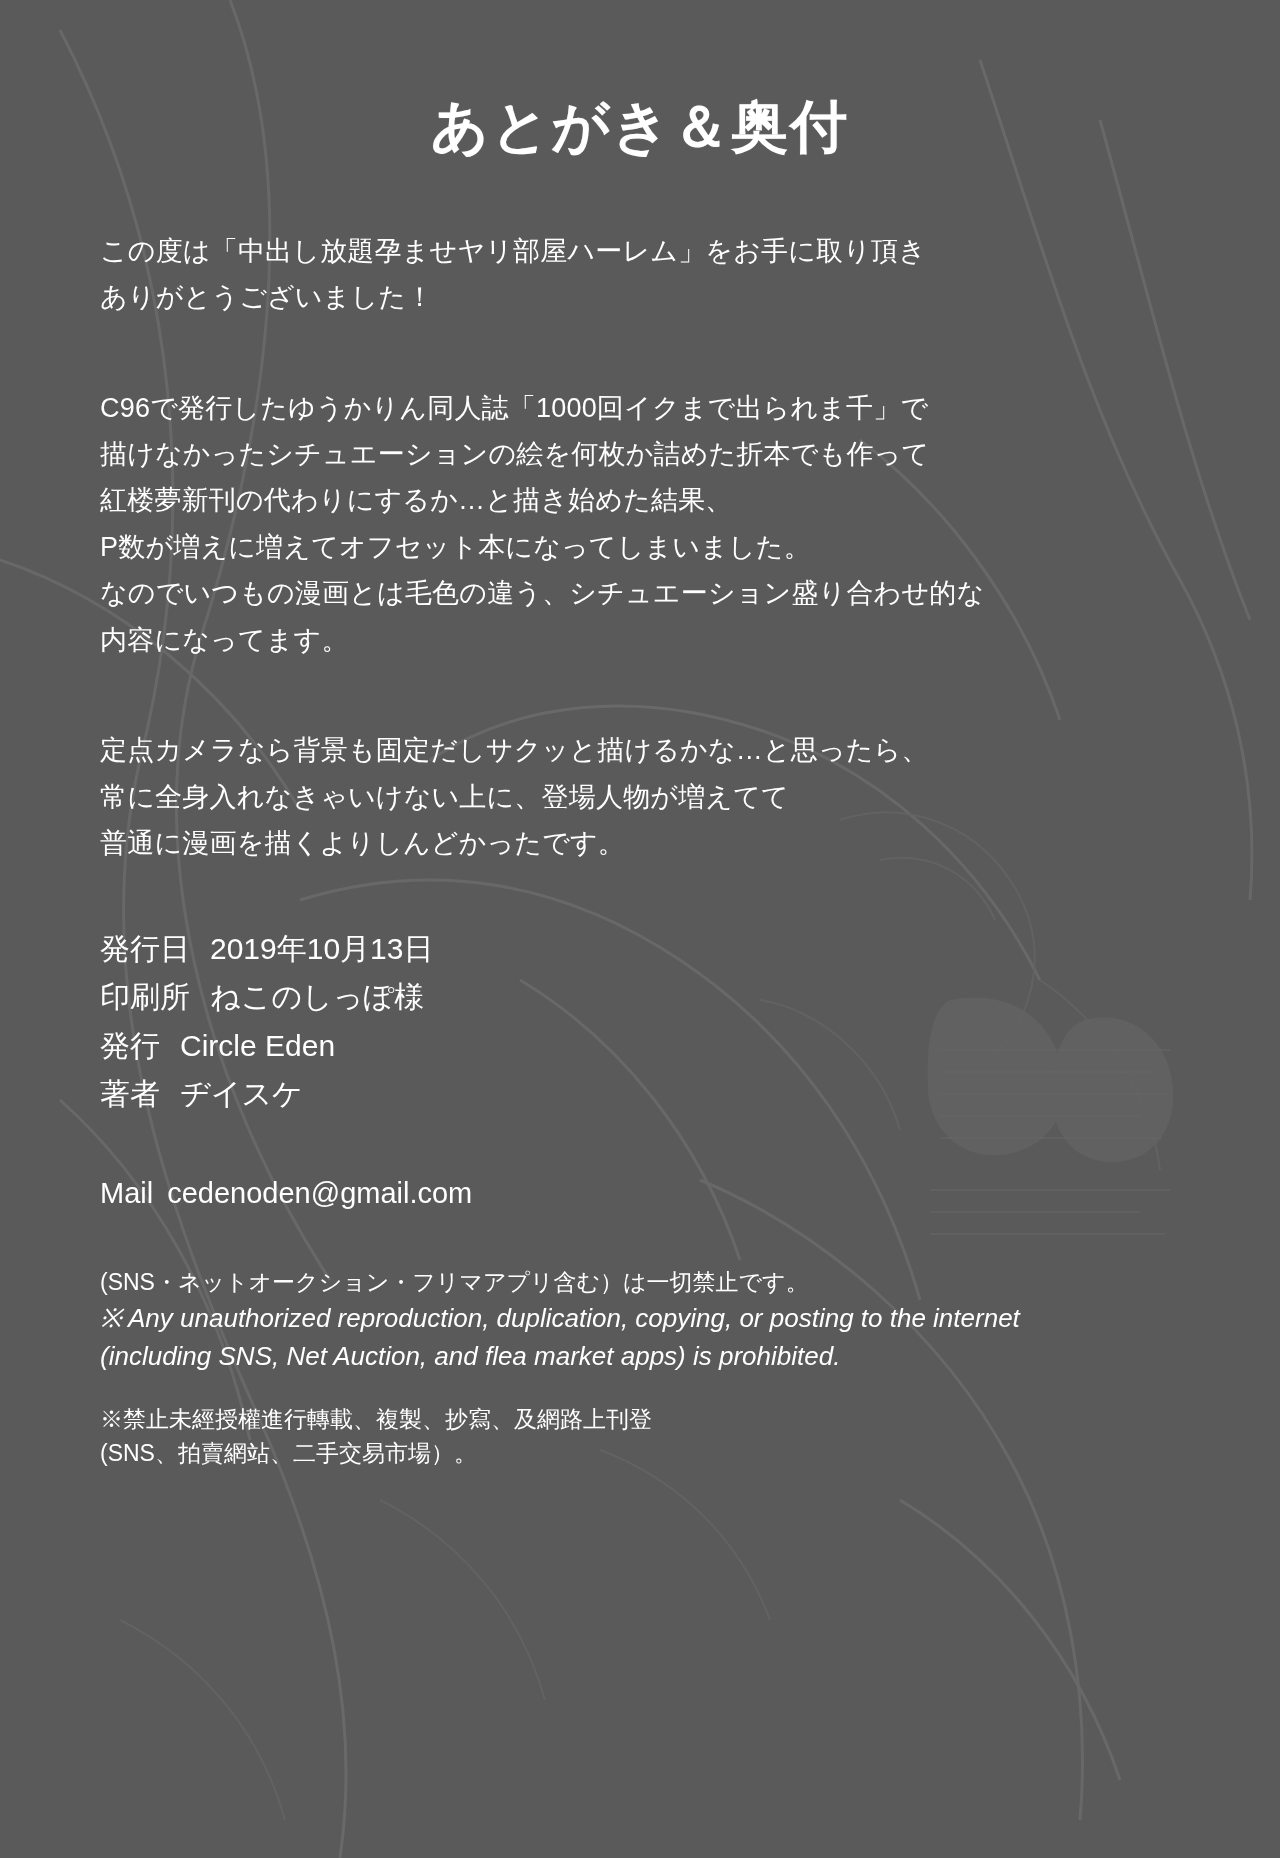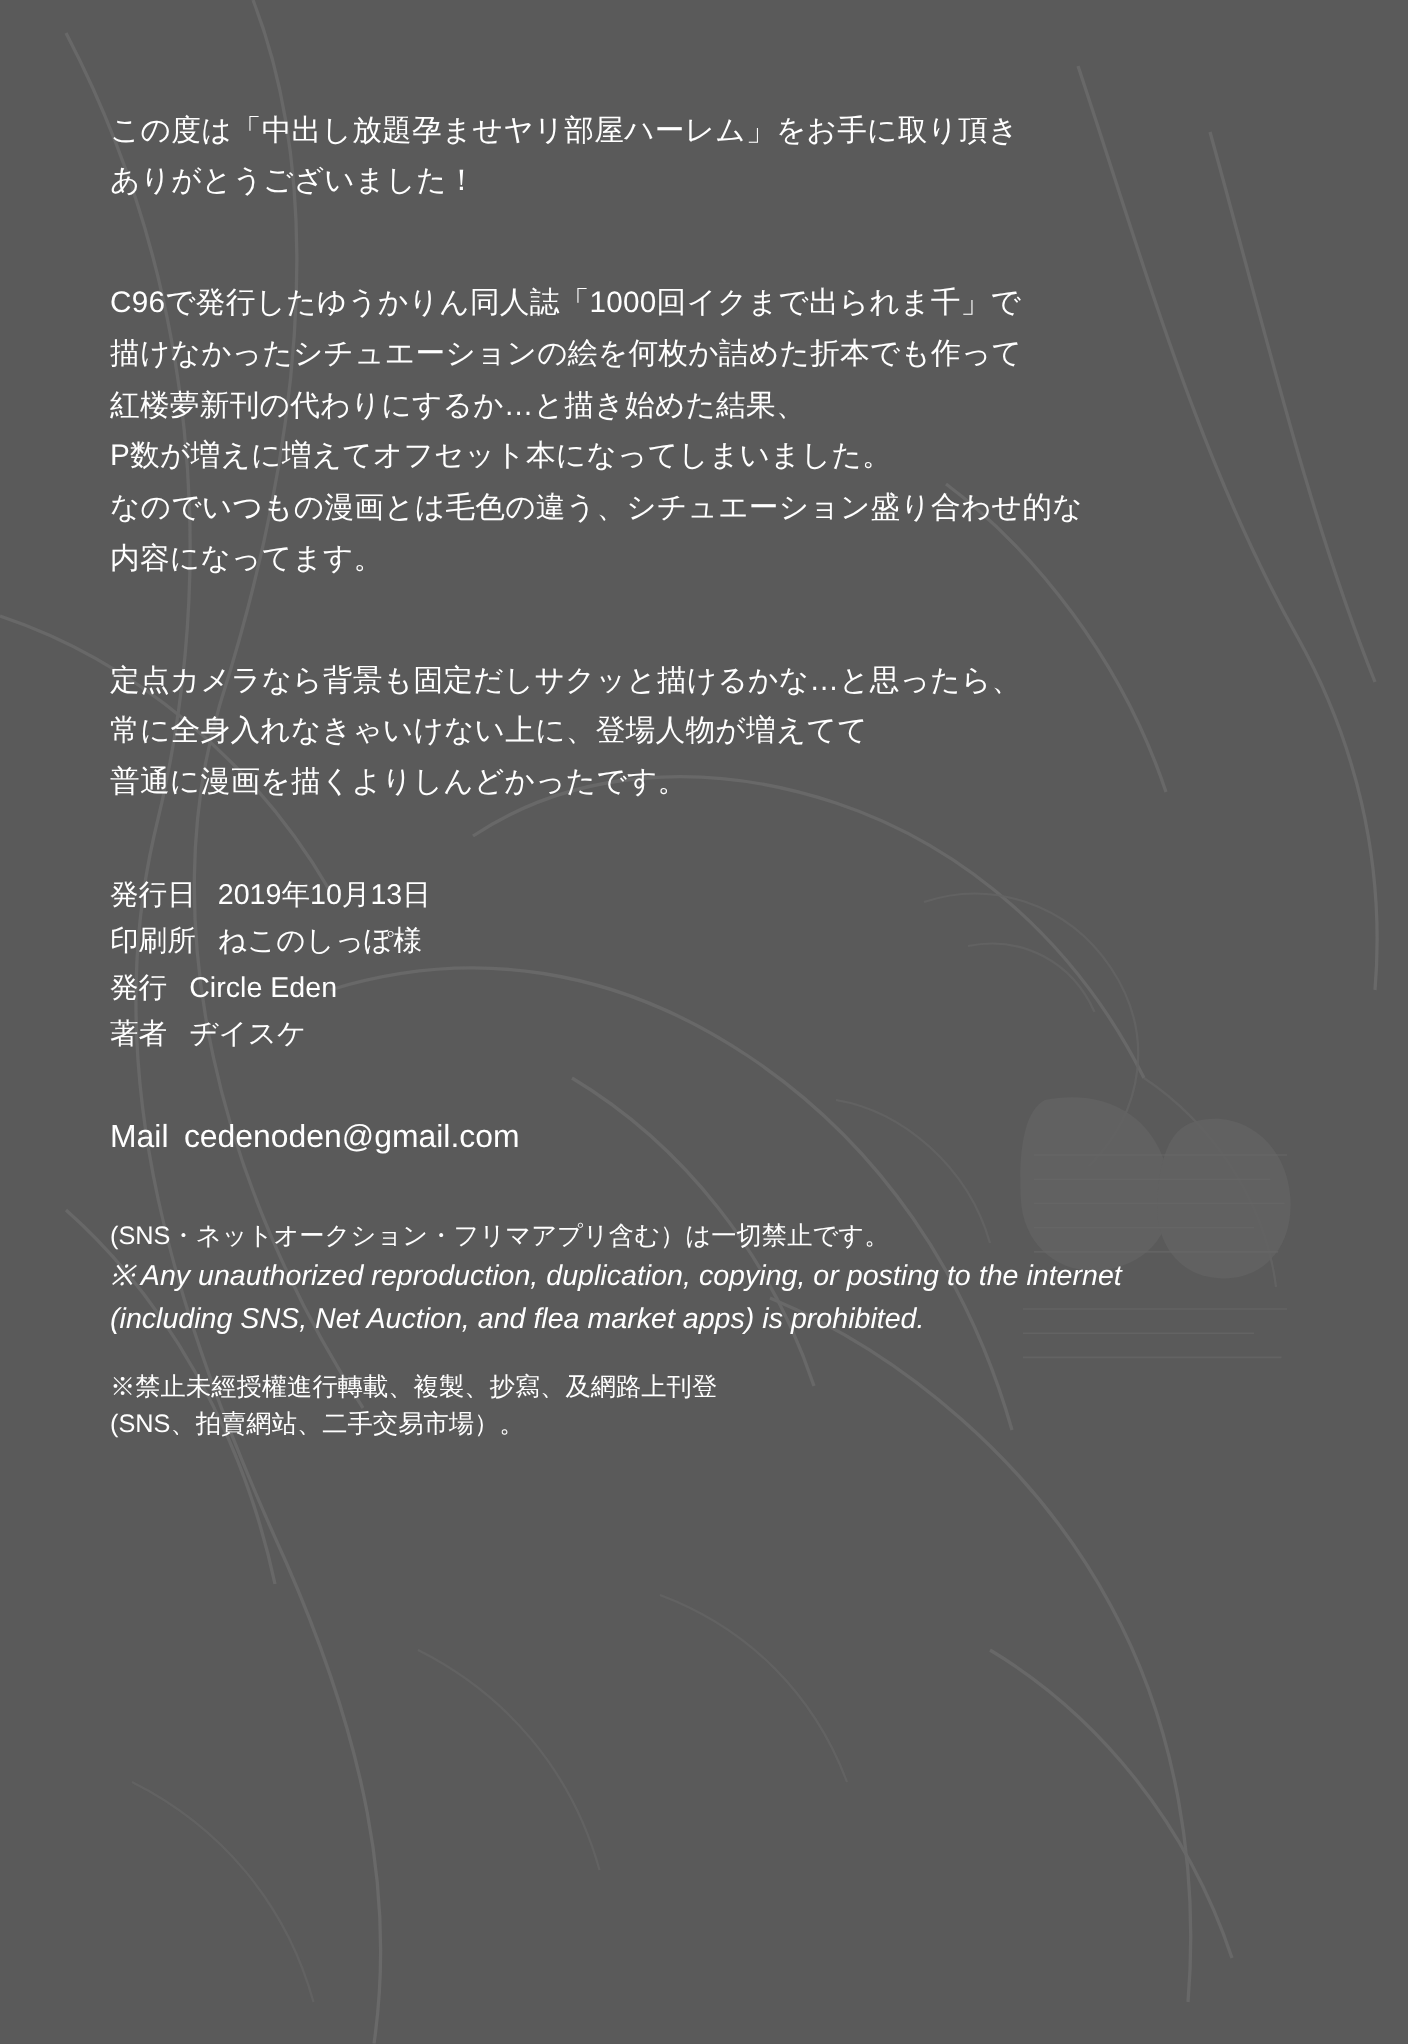--- a/index.html
+++ b/index.html
@@ -52,21 +52,21 @@
     line-height: 1.72;
     letter-spacing: 0.2px;
     margin-bottom: 34px;
   }
   .body-block .line {
     white-space: nowrap;
   }
   .gap-md { height: 30px; }
 
   .colophon {
-    font-size: 26px;
+    font-size: 30px;
     line-height: 1.62;
     margin-top: 58px;
     margin-bottom: 40px;
   }
   .colophon .row {
     white-space: nowrap;
   }
   .colophon .label {
     display: inline-block;
     min-width: 0;
@@ -133,20 +133,21 @@
     </g>
     <g stroke="#676767" stroke-width="1.5" fill="none" opacity="0.7">
       <path d="M940 1050 h 230 M940 1072 h 215 M940 1094 h 228 M940 1116 h 200 M940 1138 h 222"></path>
       <path d="M930 1190 h 240 M930 1212 h 210 M930 1234 h 235"></path>
     </g>
   </svg>
 </div>
 
 <div class="page">
 
+  <h1 class="title">あとがき＆奥付</h1>
 
   <div class="body-block">
     <div class="line">この度は「中出し放題孕ませヤリ部屋ハーレム」をお手に取り頂き</div>
     <div class="line">ありがとうございました！</div>
   </div>
 
   <div class="gap-md"></div>
 
   <div class="body-block">
     <div class="line">C96で発行したゆうかりん同人誌「1000回イクまで出られま千」で</div>

